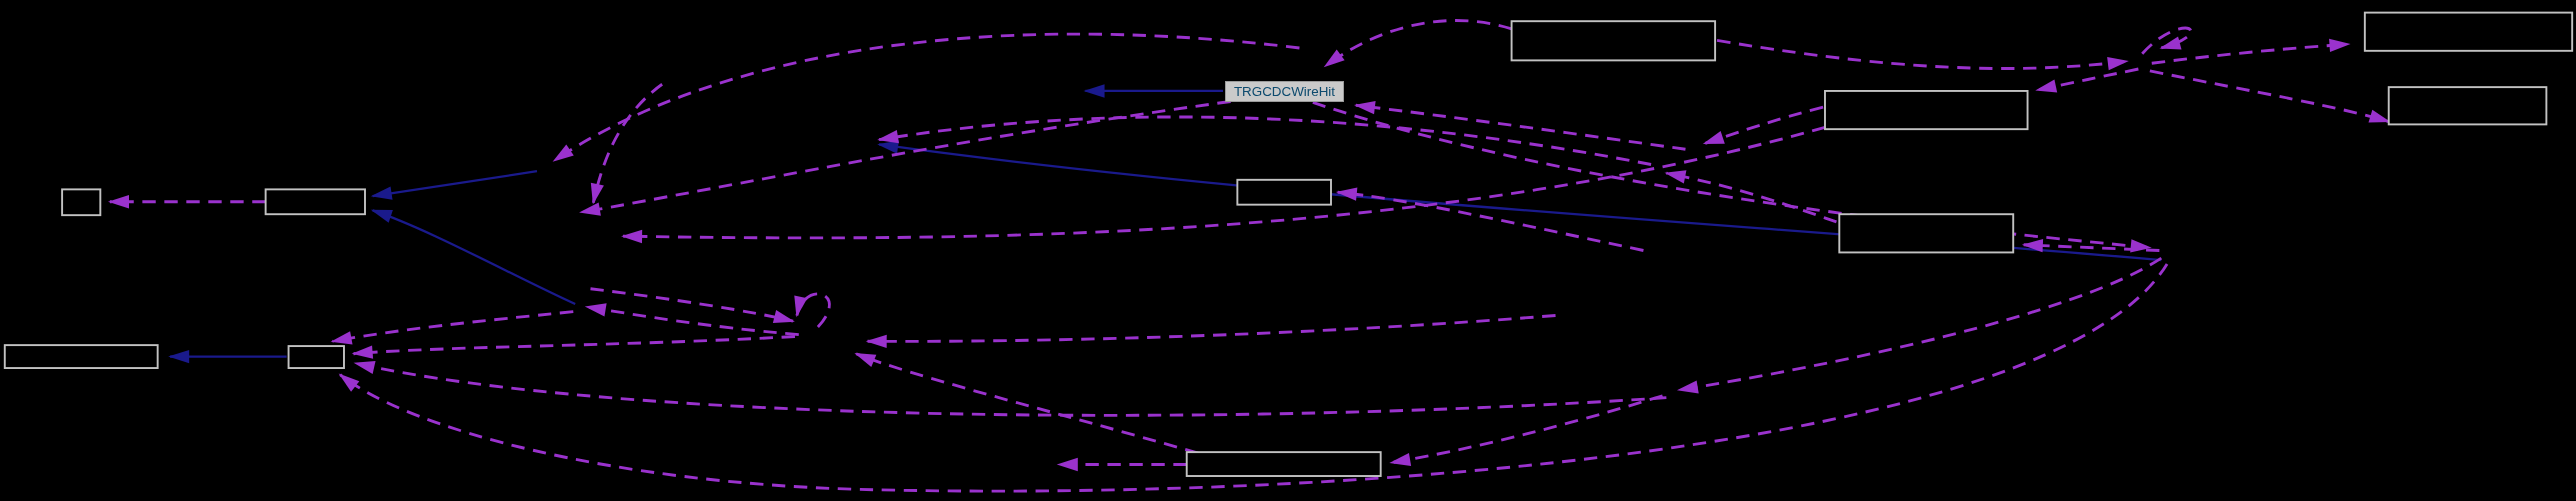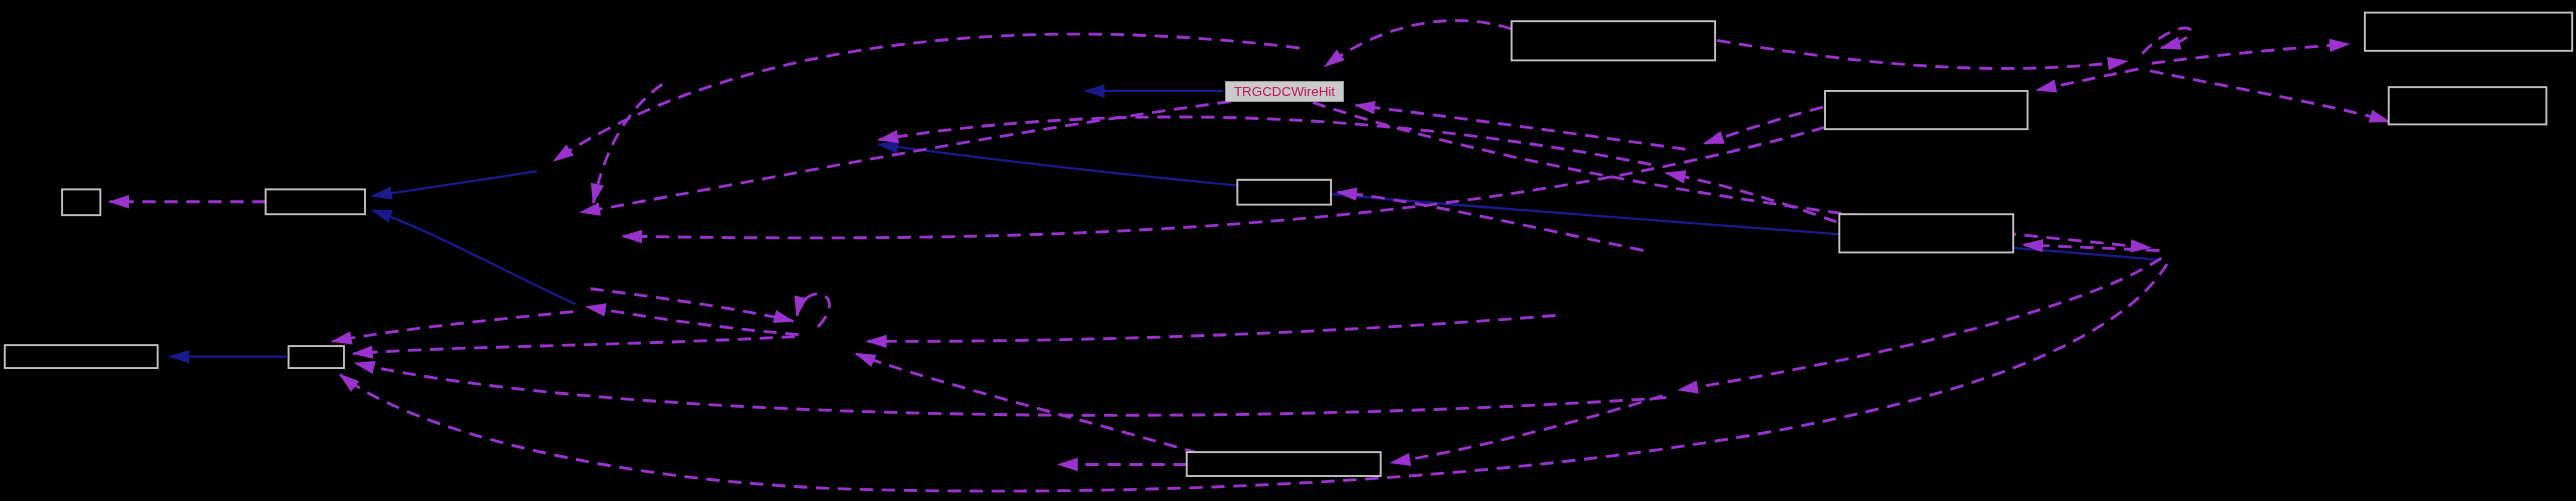--- a/index.html
+++ b/index.html
@@ -1,21 +1,21 @@
 <!DOCTYPE html>
 <html><head>
 <meta charset="utf-8">
 <style>
   html,body{margin:0;padding:0;background:#000;}
   #stage{position:relative;width:2576px;height:502px;background:#000;overflow:hidden;
          font-family:"Liberation Sans", sans-serif;}
   #graph{position:absolute;left:0;top:0;}
   .central{position:absolute;left:1225px;top:81px;width:119px;height:21px;
            background:#cacaca;border:1px solid #9b9b9b;box-sizing:border-box;
-           color:#be185d;font-size:13.4px;line-height:19px;text-align:center;
+           color:#0c4a6e;font-size:13.4px;line-height:19px;text-align:center;
            white-space:nowrap;cursor:pointer;}
 </style>
 </head>
 <body>
 
 <div id="stage">
   <svg id="graph" width="2576" height="502" viewBox="0 0 2696 525">
     <defs>
       <marker id="arrow-dashed" markerUnits="userSpaceOnUse" markerWidth="28" markerHeight="20" refX="22" refY="9" orient="auto">
         <path d="M2,2 L24,9 L2,16 Z" fill="#9a32cd"></path>

